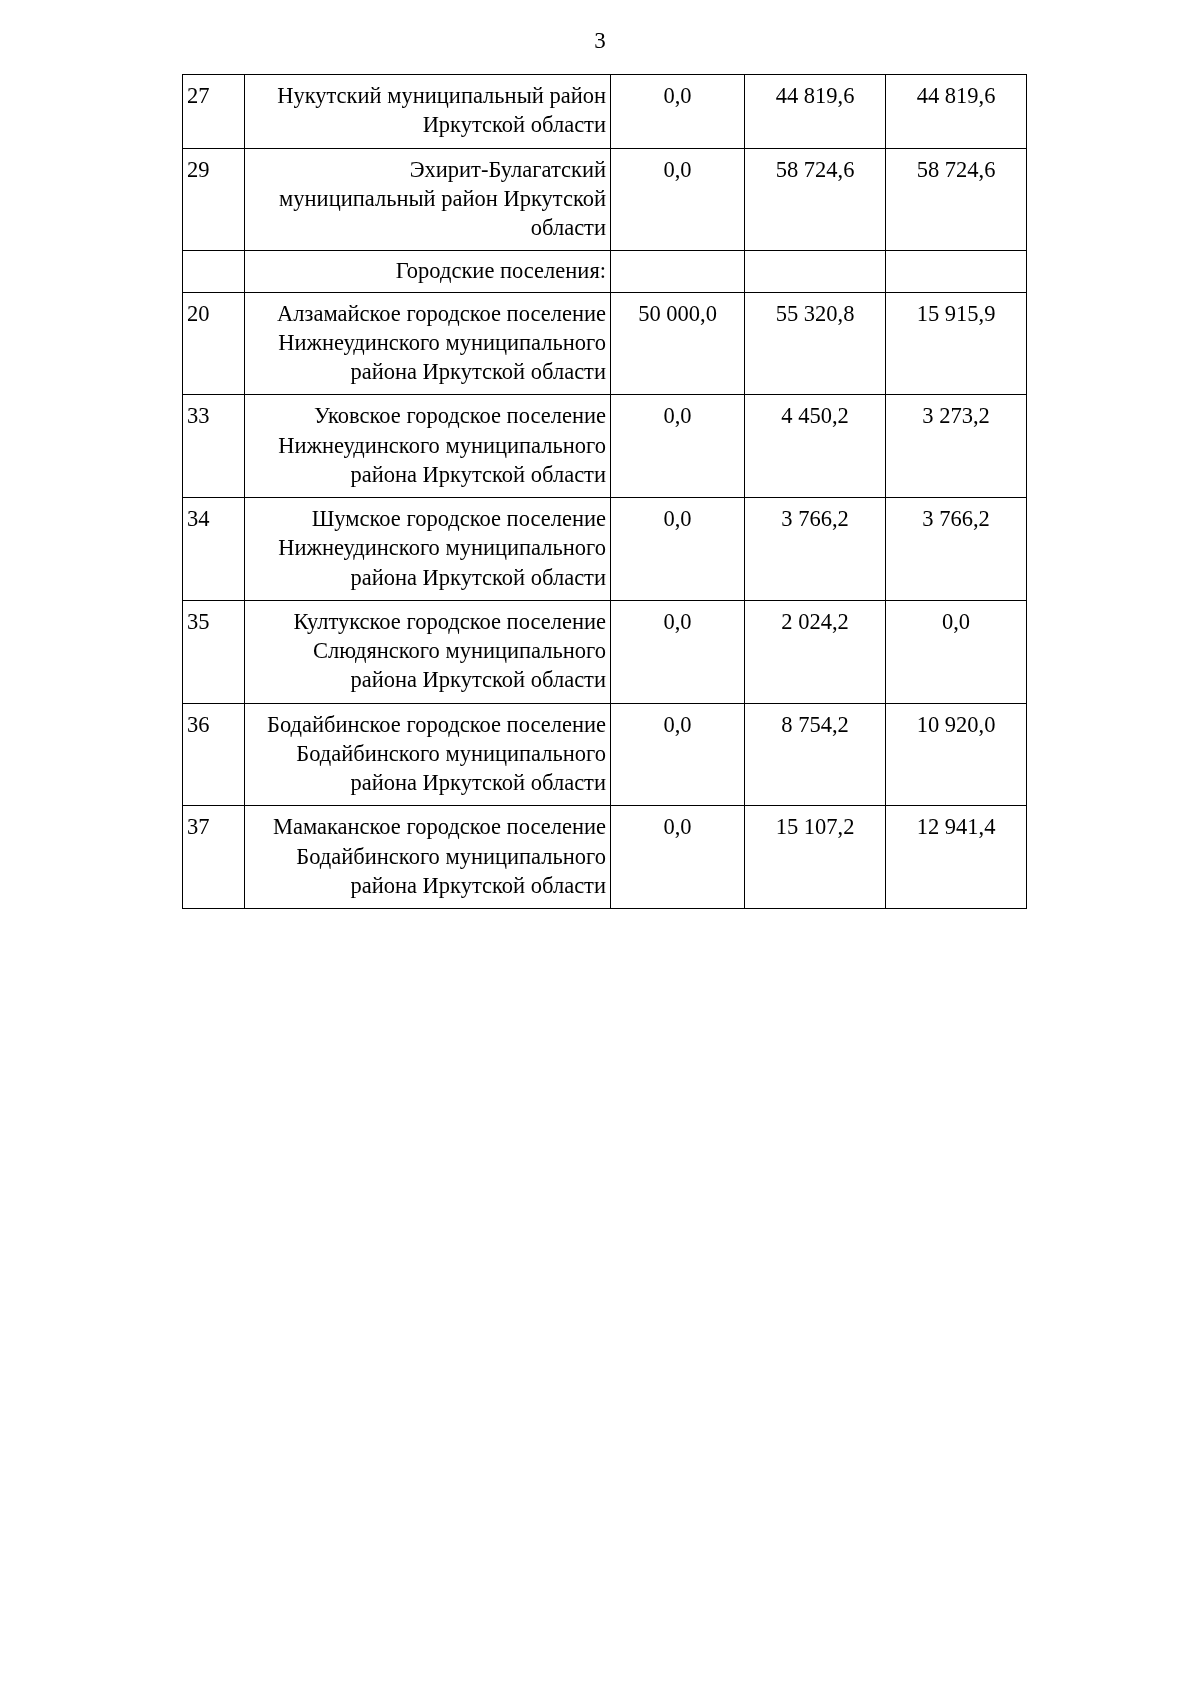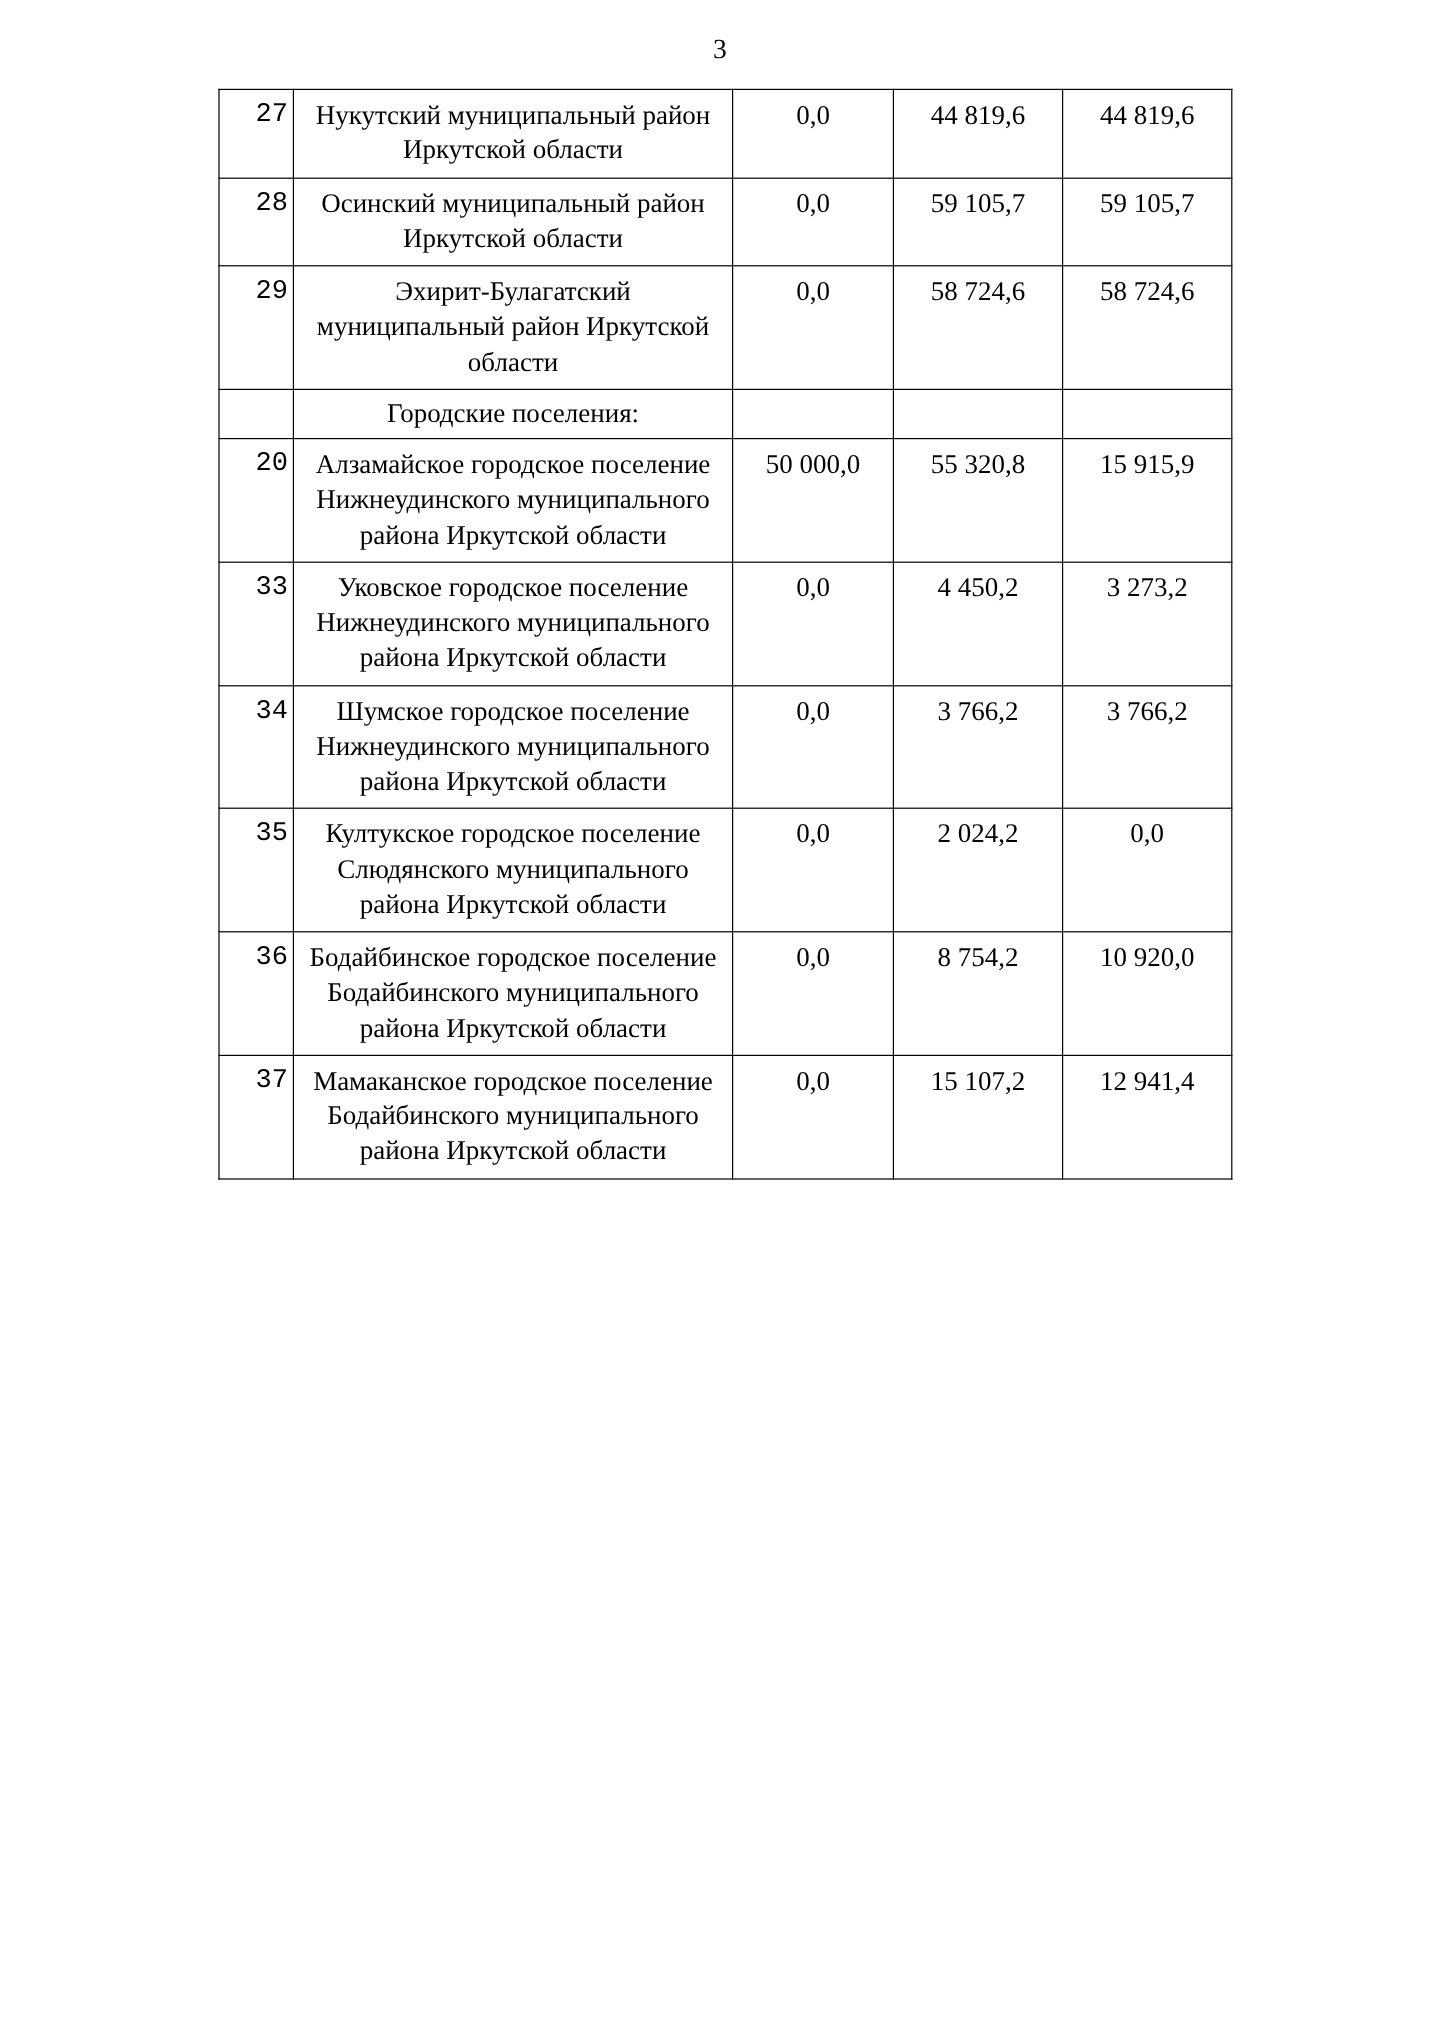--- a/index.html
+++ b/index.html
@@ -46,27 +46,26 @@
   table.doc-table col.c-v3    { width: 141px; }
 
   table.doc-table td {
     border: 1.6px solid #000000;
     font-size: 22.5px;
     line-height: 1.30;
     vertical-align: top;
     padding: 6px 4px 8px 4px;
   }
   td.num {
-    text-align: right;
+    text-align: left;
     vertical-align: top;
     padding-top: 7px;
-    font-family: Liberation Mono, monospace;
   }
   td.name {
-    text-align: center;
+    text-align: right;
     padding-left: 12px;
     padding-right: 6px;
     vertical-align: top;
   }
   td.val {
     text-align: center;
     vertical-align: middle;
   }
   tr.group td.name {
     padding-top: 5px;
@@ -89,27 +88,20 @@
         <col class="c-v2">
         <col class="c-v3">
       </colgroup>
       <tbody>
           <tr>
             <td class="num">27</td>
             <td class="name">Нукутский муниципальный район Иркутской области</td>
             <td class="val">0,0</td>
             <td class="val">44 819,6</td>
             <td class="val">44 819,6</td>
-          </tr>
-          <tr>
-            <td class="num">28</td>
-            <td class="name">Осинский муниципальный район Иркутской области</td>
-            <td class="val">0,0</td>
-            <td class="val">59 105,7</td>
-            <td class="val">59 105,7</td>
           </tr>
           <tr>
             <td class="num">29</td>
             <td class="name">Эхирит-Булагатский муниципальный район Иркутской области</td>
             <td class="val">0,0</td>
             <td class="val">58 724,6</td>
             <td class="val">58 724,6</td>
           </tr>
           <tr class="group">
             <td class="num"></td>

